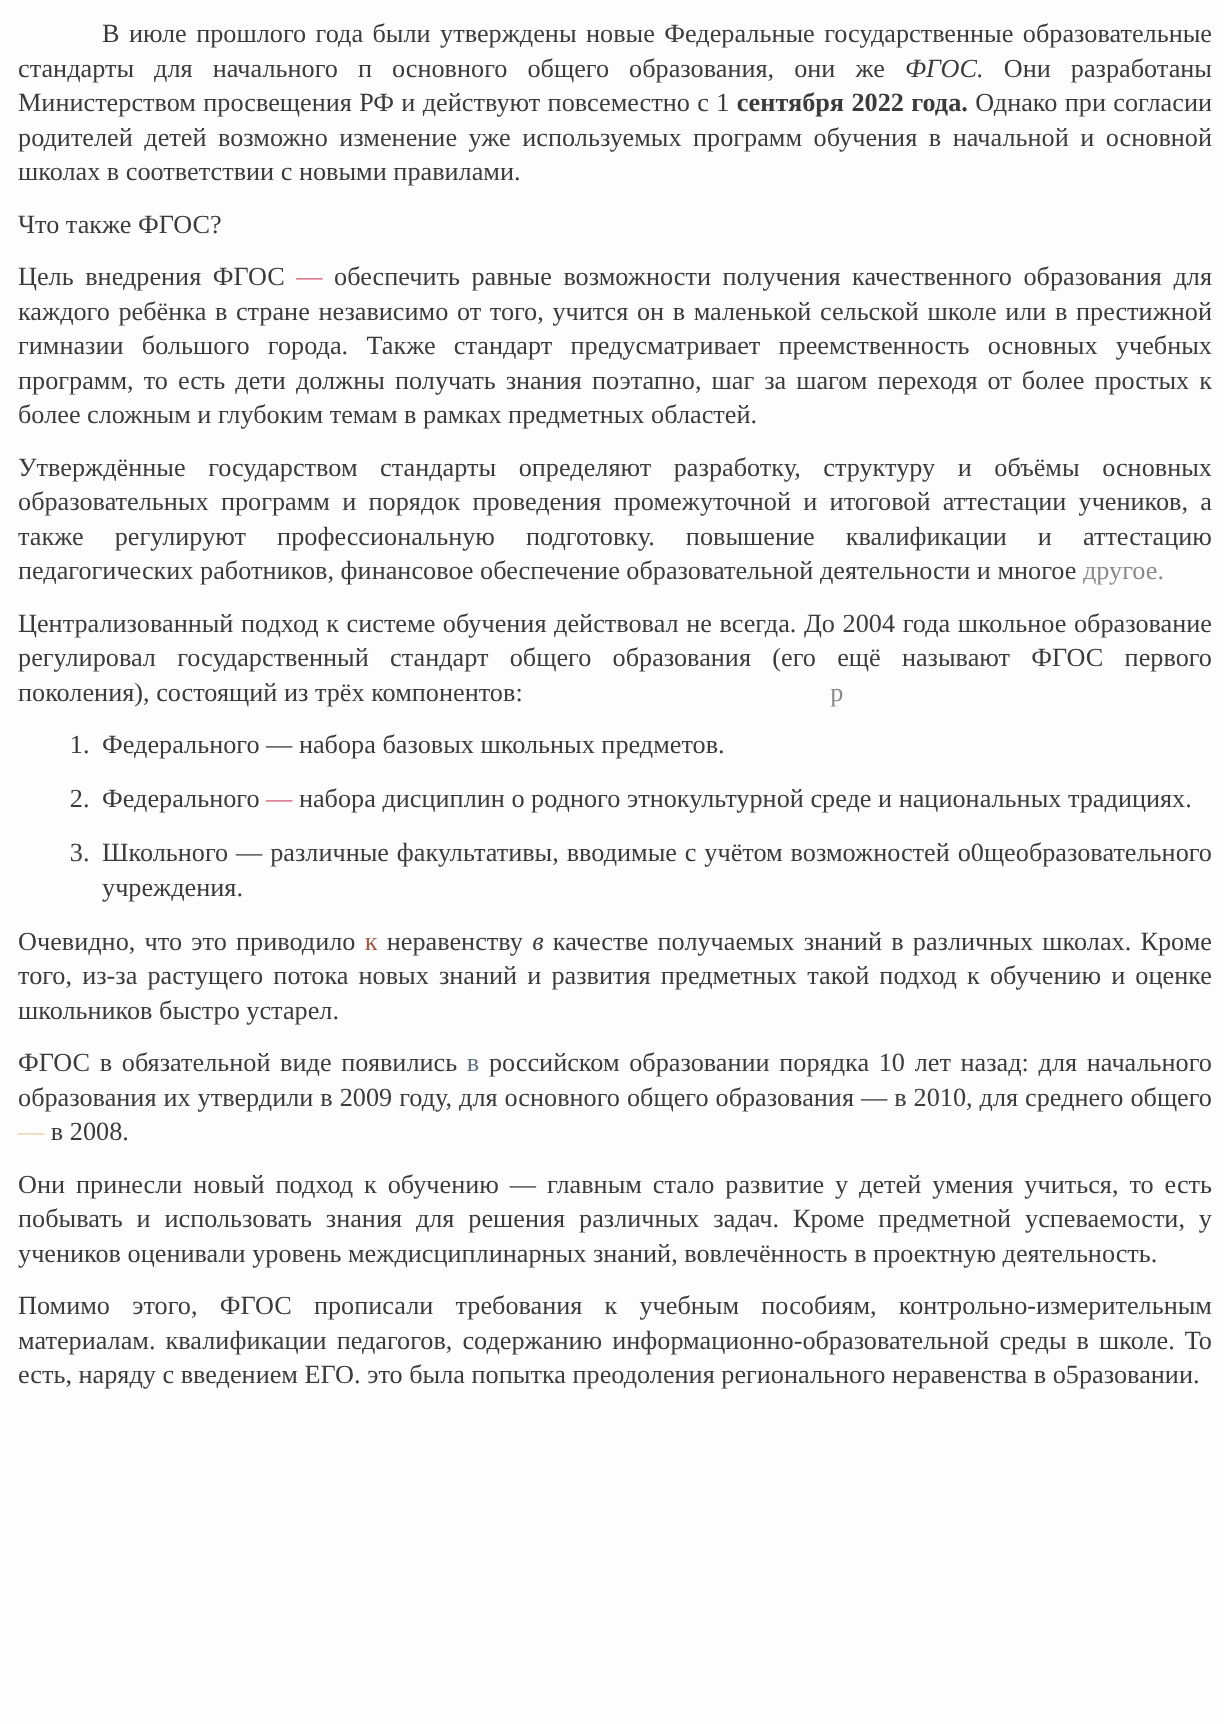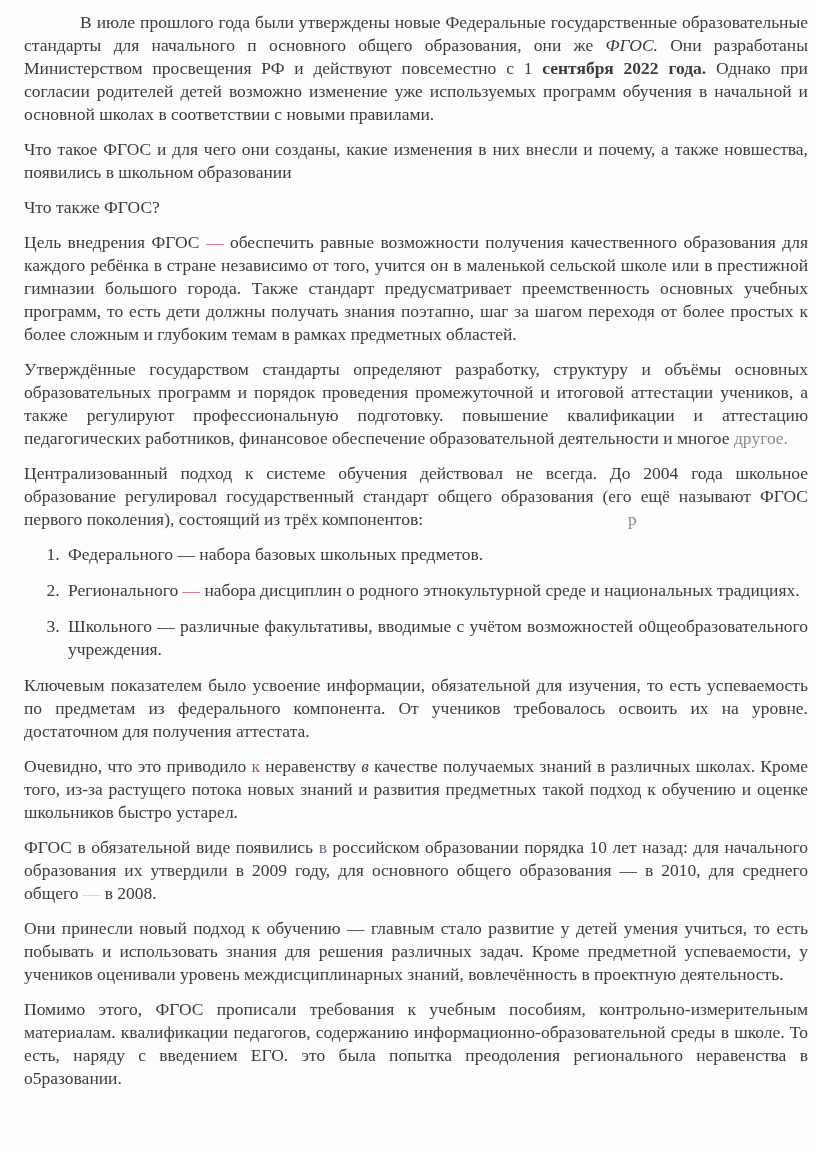--- a/index.html
+++ b/index.html
@@ -14,21 +14,21 @@
     background: #fdfdfd;
     padding: 11px 8px 6px 8px;
     font-family: "Liberation Serif", "DejaVu Serif", serif;
     font-size: 17.5px;
     line-height: 23px;
     color: #3b3b3b;
     text-align: justify;
     overflow: hidden;
   }
   .para {
-    margin: 0 0 12px 16px;
+    margin: 0 0 12px 4px;
   }
   .para.indent {
     text-indent: 56px;
   }
   ol.components {
     margin: 2px 0 12px 0;
     padding: 0 0 0 56px;
   }
   ol.components li {
     margin: 0 0 13px 0;
@@ -37,30 +37,28 @@
   }
   .seg-bold   { font-weight: bold; }
   .seg-italic { font-style: italic; }
   .seg-gap    { margin-left: 205px; }
 </style>
 </head>
 <body>
 
 <div class="doc">
   <p class="para indent"><span>В июле прошлого года были утверждены новые Федеральные государственные образовательные стандарты для начального п основного общего образования, они же </span><span class="seg-italic">ФГОС.</span><span> Они разработаны Министерством просвещения РФ и действуют повсеместно с 1 </span><span class="seg-bold">сентября 2022 года.</span><span> Однако при согласии родителей детей возможно изменение уже используемых программ обучения в начальной и основной школах в соответствии с новыми правилами.</span></p>
-  <p class="para"><span>Что такое ФГОС и для чего они созданы, какие изменения в них внесли и почему, а также новшества, появились в школьном образовании</span></p>
   <p class="para"><span>Что также ФГОС?</span></p>
   <p class="para"><span>Цель внедрения ФГОС </span><span style="color: rgb(212, 96, 122);">—</span><span> обеспечить равные возможности получения качественного образования для каждого ребёнка в стране независимо от того, учится он в маленькой сельской школе или в престижной гимназии большого города. Также стандарт предусматривает преемственность основных учебных программ, то есть дети должны получать знания поэтапно, шаг за шагом переходя от более простых к более сложным и глубоким темам в рамках предметных областей.</span></p>
   <p class="para"><span>Утверждённые государством стандарты определяют разработку, структуру и объёмы основных образовательных программ и порядок проведения промежуточной и итоговой аттестации учеников, а также регулируют профессиональную подготовку. повышение квалификации и аттестацию педагогических работников, финансовое обеспечение образовательной деятельности и многое </span><span style="color: rgb(138, 138, 138);">другое.</span></p>
   <p class="para"><span>Централизованный подход к системе обучения действовал не всегда. До 2004 года школьное образование регулировал государственный стандарт общего образования (его ещё называют ФГОС первого поколения), состоящий из трёх компонентов:</span><span class="seg-gap" style="color: rgb(138, 138, 138);">р</span></p>
 
   <ol class="components">
     <li><span>Федерального — набора базовых школьных предметов.</span></li>
-    <li><span>Регионального </span><span style="color: rgb(212, 96, 122);">—</span><span> набора дисциплин о родного этнокультурной среде и национальных традициях.</span></li>
+    <li><span>Федерального </span><span style="color: rgb(212, 96, 122);">—</span><span> набора дисциплин о родного этнокультурной среде и национальных традициях.</span></li>
     <li><span>Школьного — различные факультативы, вводимые с учётом возможностей о0щеобразовательного учреждения.</span></li>
   </ol>
 
-  <p class="para"><span>Ключевым показателем было усвоение информации, обязательной для изучения, то есть успеваемость по предметам из федерального компонента. От учеников требовалось освоить их на уровне. достаточном для получения аттестата.</span></p>
   <p class="para"><span>Очевидно, что это приводило </span><span style="color: rgb(163, 88, 63);">к</span><span> неравенству </span><span class="seg-italic">в</span><span> качестве получаемых знаний в различных школах. Кроме того, из-за растущего потока новых знаний и развития предметных такой подход к обучению и оценке школьников быстро устарел.</span></p>
   <p class="para"><span>ФГОС в обязательной виде появились </span><span style="color: rgb(96, 115, 134);">в</span><span> российском образовании порядка 10 лет назад: для начального образования их утвердили в 2009 году, для основного общего образования — в 2010, для среднего общего </span><span style="color: rgb(236, 207, 165);">—</span><span> в 2008.</span></p>
   <p class="para"><span>Они принесли новый подход к обучению — главным стало развитие у детей умения учиться, то есть побывать и использовать знания для решения различных задач. Кроме предметной успеваемости, у учеников оценивали уровень междисциплинарных знаний, вовлечённость в проектную деятельность.</span></p>
   <p class="para"><span>Помимо этого, ФГОС прописали требования к учебным пособиям, контрольно-измерительным материалам. квалификации педагогов, содержанию информационно-образовательной среды в школе. То есть, наряду с введением ЕГО. это была попытка преодоления регионального неравенства в о5разовании.</span></p>
 </div>
 
 </body></html>

